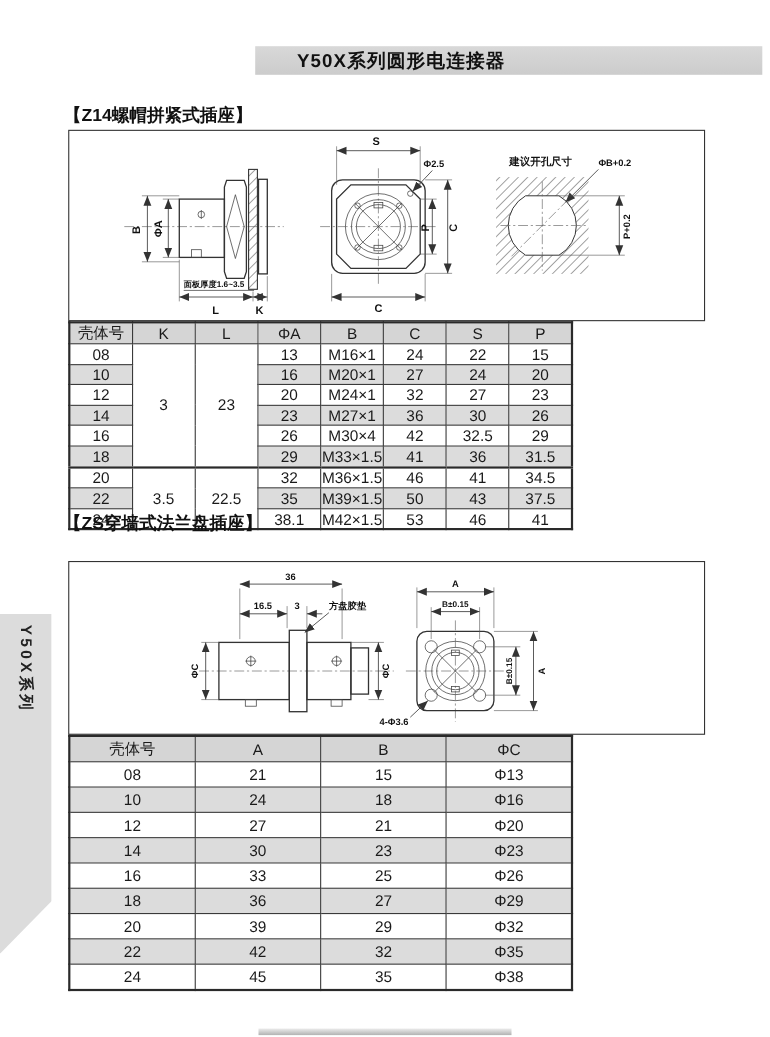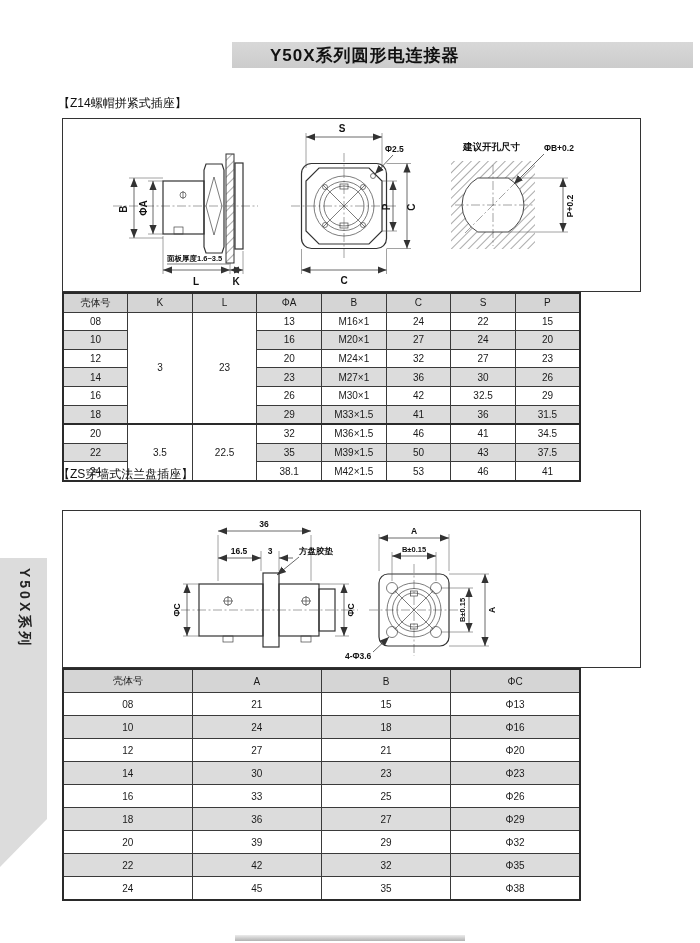--- a/index.html
+++ b/index.html
@@ -4,26 +4,26 @@
 <style>
   html,body{margin:0;padding:0;background:#fff;}
   .page{position:relative;width:700px;height:943px;background:#ffffff;overflow:hidden;
         font-family:"Liberation Sans",sans-serif;color:#1a1a1a;border-radius:17px;}
   
   .title-bar{position:absolute;left:232px;top:42px;width:461px;height:26px;
              background:linear-gradient(#d8d8d8,#cccccc);
              display:flex;align-items:center;}
   .title-bar span{font-size:17px;font-weight:bold;color:#111;padding-left:38px;letter-spacing:1px;}
   
-  .section-heading{position:absolute;left:58px;font-size:12px;font-weight:normal;color:#111;}
+  .section-heading{position:absolute;left:58px;font-size:16px;font-weight:bold;color:#111;}
   
   .draw-box{position:absolute;left:62px;width:579px;background:#fff;border:1px solid #333;box-sizing:border-box;}
   
-  .spec-table{position:absolute;left:62px;width:519px;border-collapse:collapse;
-              table-layout:fixed;font-size:10px;color:#1a1a1a;}
+  .spec-table{position:absolute;left:62px;width:459px;border-collapse:collapse;
+              table-layout:fixed;font-size:14px;color:#1a1a1a;}
   .spec-table th,.spec-table td{border:1px solid #3a3a3a;text-align:center;padding:0;
               font-weight:normal;overflow:hidden;white-space:nowrap;}
   .spec-table{border:2px solid #2a2a2a;}
   .spec-table th{background:#d5d5d5;}
   .spec-table tbody tr:nth-child(even) td{background:#dcdcdc;}
   .spec-table td.merged{background:#ffffff !important;vertical-align:middle;}
   #table-z14 th,#table-z14 td{height:17.6px;}
   #table-z14 tbody tr:nth-child(7) td{border-top:2px solid #2a2a2a;}
   #table-zs th,#table-zs td{height:22px;}
   
@@ -204,21 +204,21 @@
         <td>14</td>
         <td>23</td>
         <td>M27×1</td>
         <td>36</td>
         <td>30</td>
         <td>26</td>
       </tr>
       <tr>
         <td>16</td>
         <td>26</td>
-        <td>M30×1</td>
+        <td>M30×4</td>
         <td>42</td>
         <td>32.5</td>
         <td>29</td>
       </tr>
       <tr>
         <td>18</td>
         <td>29</td>
         <td>M33×1.5</td>
         <td>41</td>
         <td>36</td>

